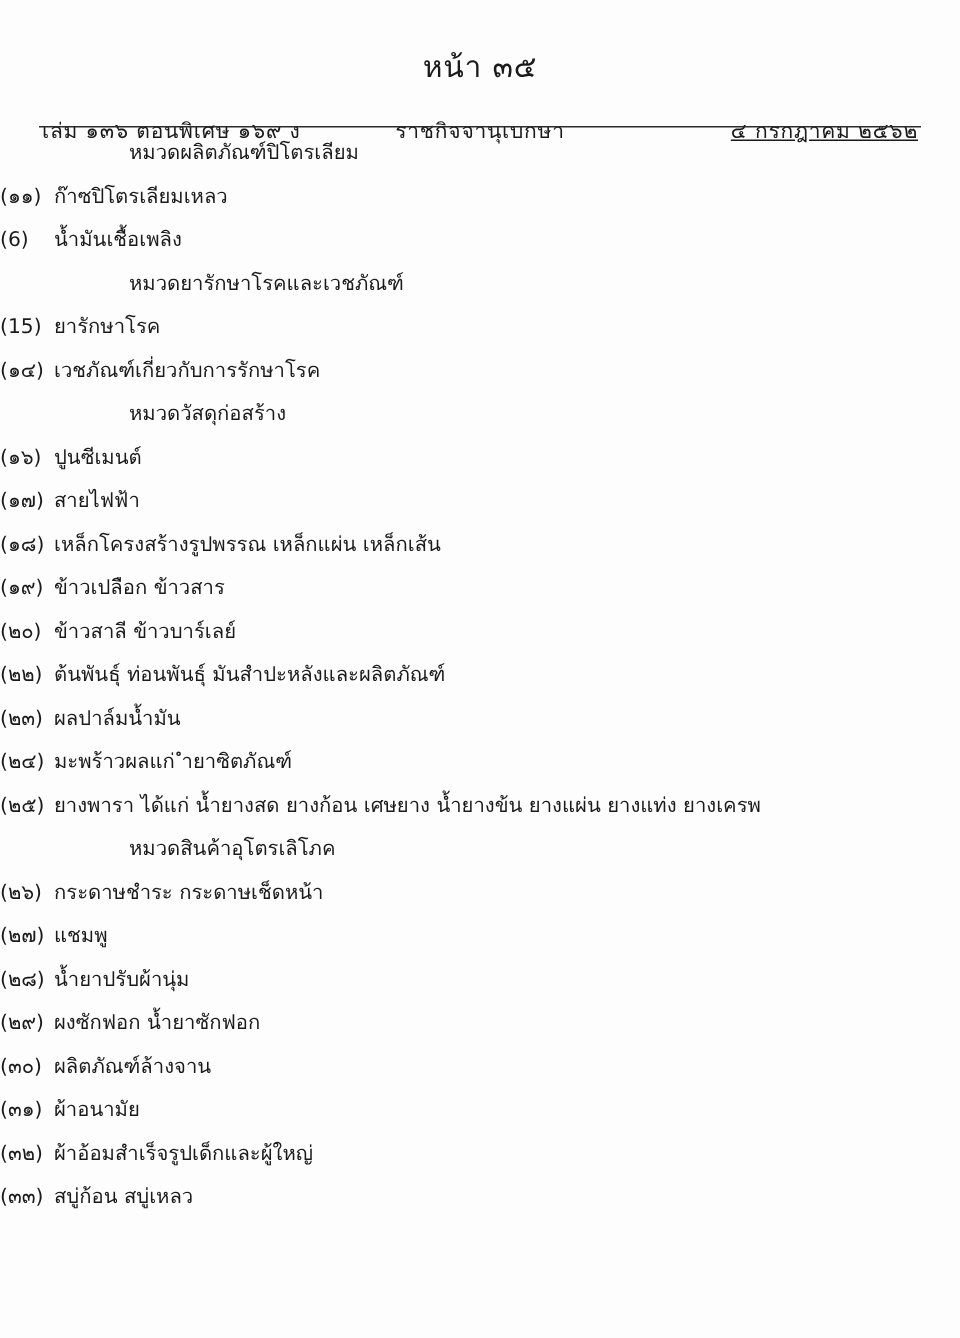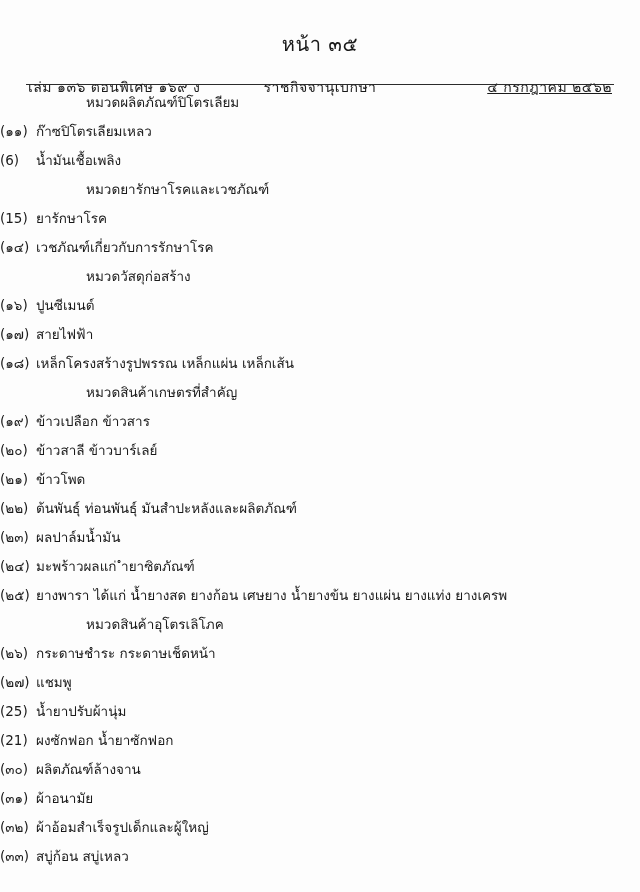--- a/index.html
+++ b/index.html
@@ -158,36 +158,29 @@
         <span class="txt">ปูนซีเมนต์</span>
       </div>
       <div class="line item">
         <span class="num">(๑๗)</span>
         <span class="txt">สายไฟฟ้า</span>
       </div>
       <div class="line item">
         <span class="num">(๑๘)</span>
         <span class="txt">เหล็กโครงสร้างรูปพรรณ เหล็กแผ่น เหล็กเส้น</span>
       </div>
-      <div class="line heading">
-        <span class="txt">หมวดสินค้าเกษตรที่สำคัญ</span>
-      </div>
       <div class="line item">
         <span class="num">(๑๙)</span>
         <span class="txt">ข้าวเปลือก ข้าวสาร</span>
       </div>
       <div class="line item">
         <span class="num">(๒๐)</span>
         <span class="txt">ข้าวสาลี ข้าวบาร์เลย์</span>
       </div>
       <div class="line item">
-        <span class="num">(๒๑)</span>
-        <span class="txt">ข้าวโพด</span>
-      </div>
-      <div class="line item">
         <span class="num">(๒๒)</span>
         <span class="txt">ต้นพันธุ์ ท่อนพันธุ์ มันสำปะหลังและผลิตภัณฑ์</span>
       </div>
       <div class="line item">
         <span class="num">(๒๓)</span>
         <span class="txt">ผลปาล์มน้ำมัน</span>
       </div>
       <div class="line item">
         <span class="num">(๒๔)</span>
         <span class="txt">มะพร้าวผลแก่ ำยาซิตภัณฑ์</span>
@@ -201,25 +194,25 @@
       </div>
       <div class="line item">
         <span class="num">(๒๖)</span>
         <span class="txt">กระดาษชำระ กระดาษเช็ดหน้า</span>
       </div>
       <div class="line item">
         <span class="num">(๒๗)</span>
         <span class="txt">แชมพู</span>
       </div>
       <div class="line item">
-        <span class="num">(25)</span>
+        <span class="num">(๒๘)</span>
         <span class="txt">น้ำยาปรับผ้านุ่ม</span>
       </div>
       <div class="line item">
-        <span class="num">(21)</span>
+        <span class="num">(๒๙)</span>
         <span class="txt">ผงซักฟอก น้ำยาซักฟอก</span>
       </div>
       <div class="line item">
         <span class="num">(๓๐)</span>
         <span class="txt">ผลิตภัณฑ์ล้างจาน</span>
       </div>
       <div class="line item">
         <span class="num">(๓๑)</span>
         <span class="txt">ผ้าอนามัย</span>
       </div>

